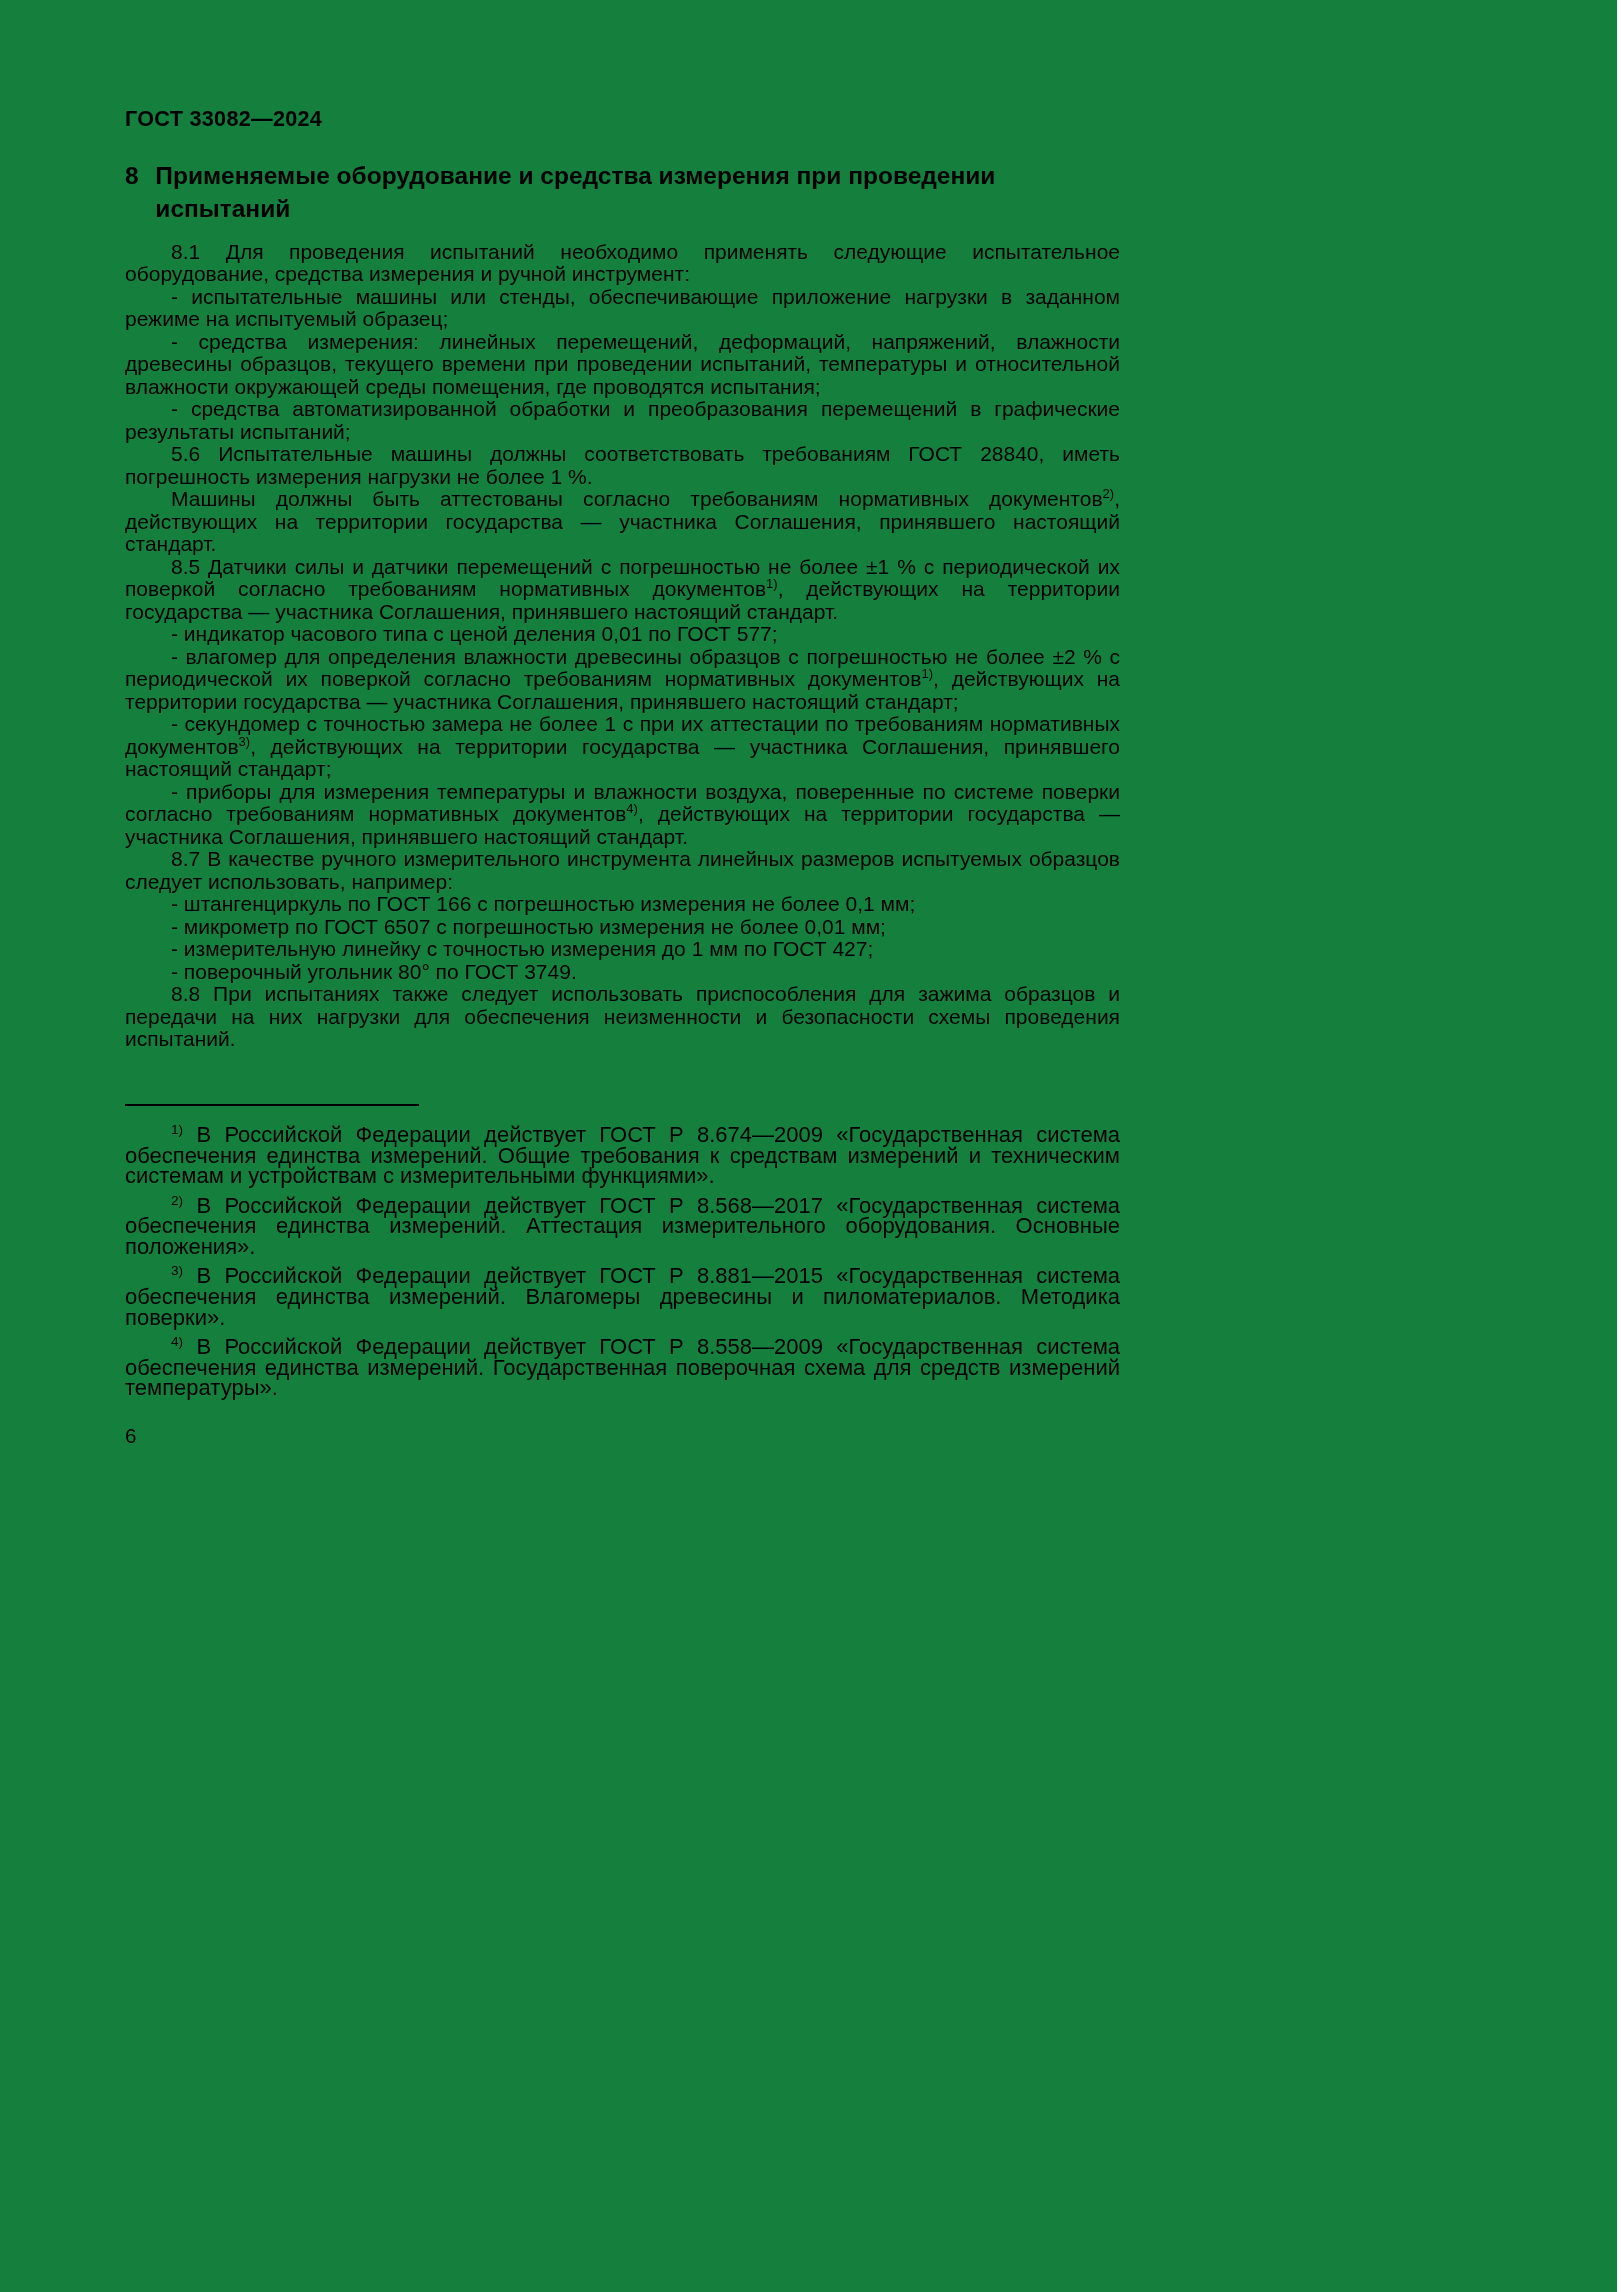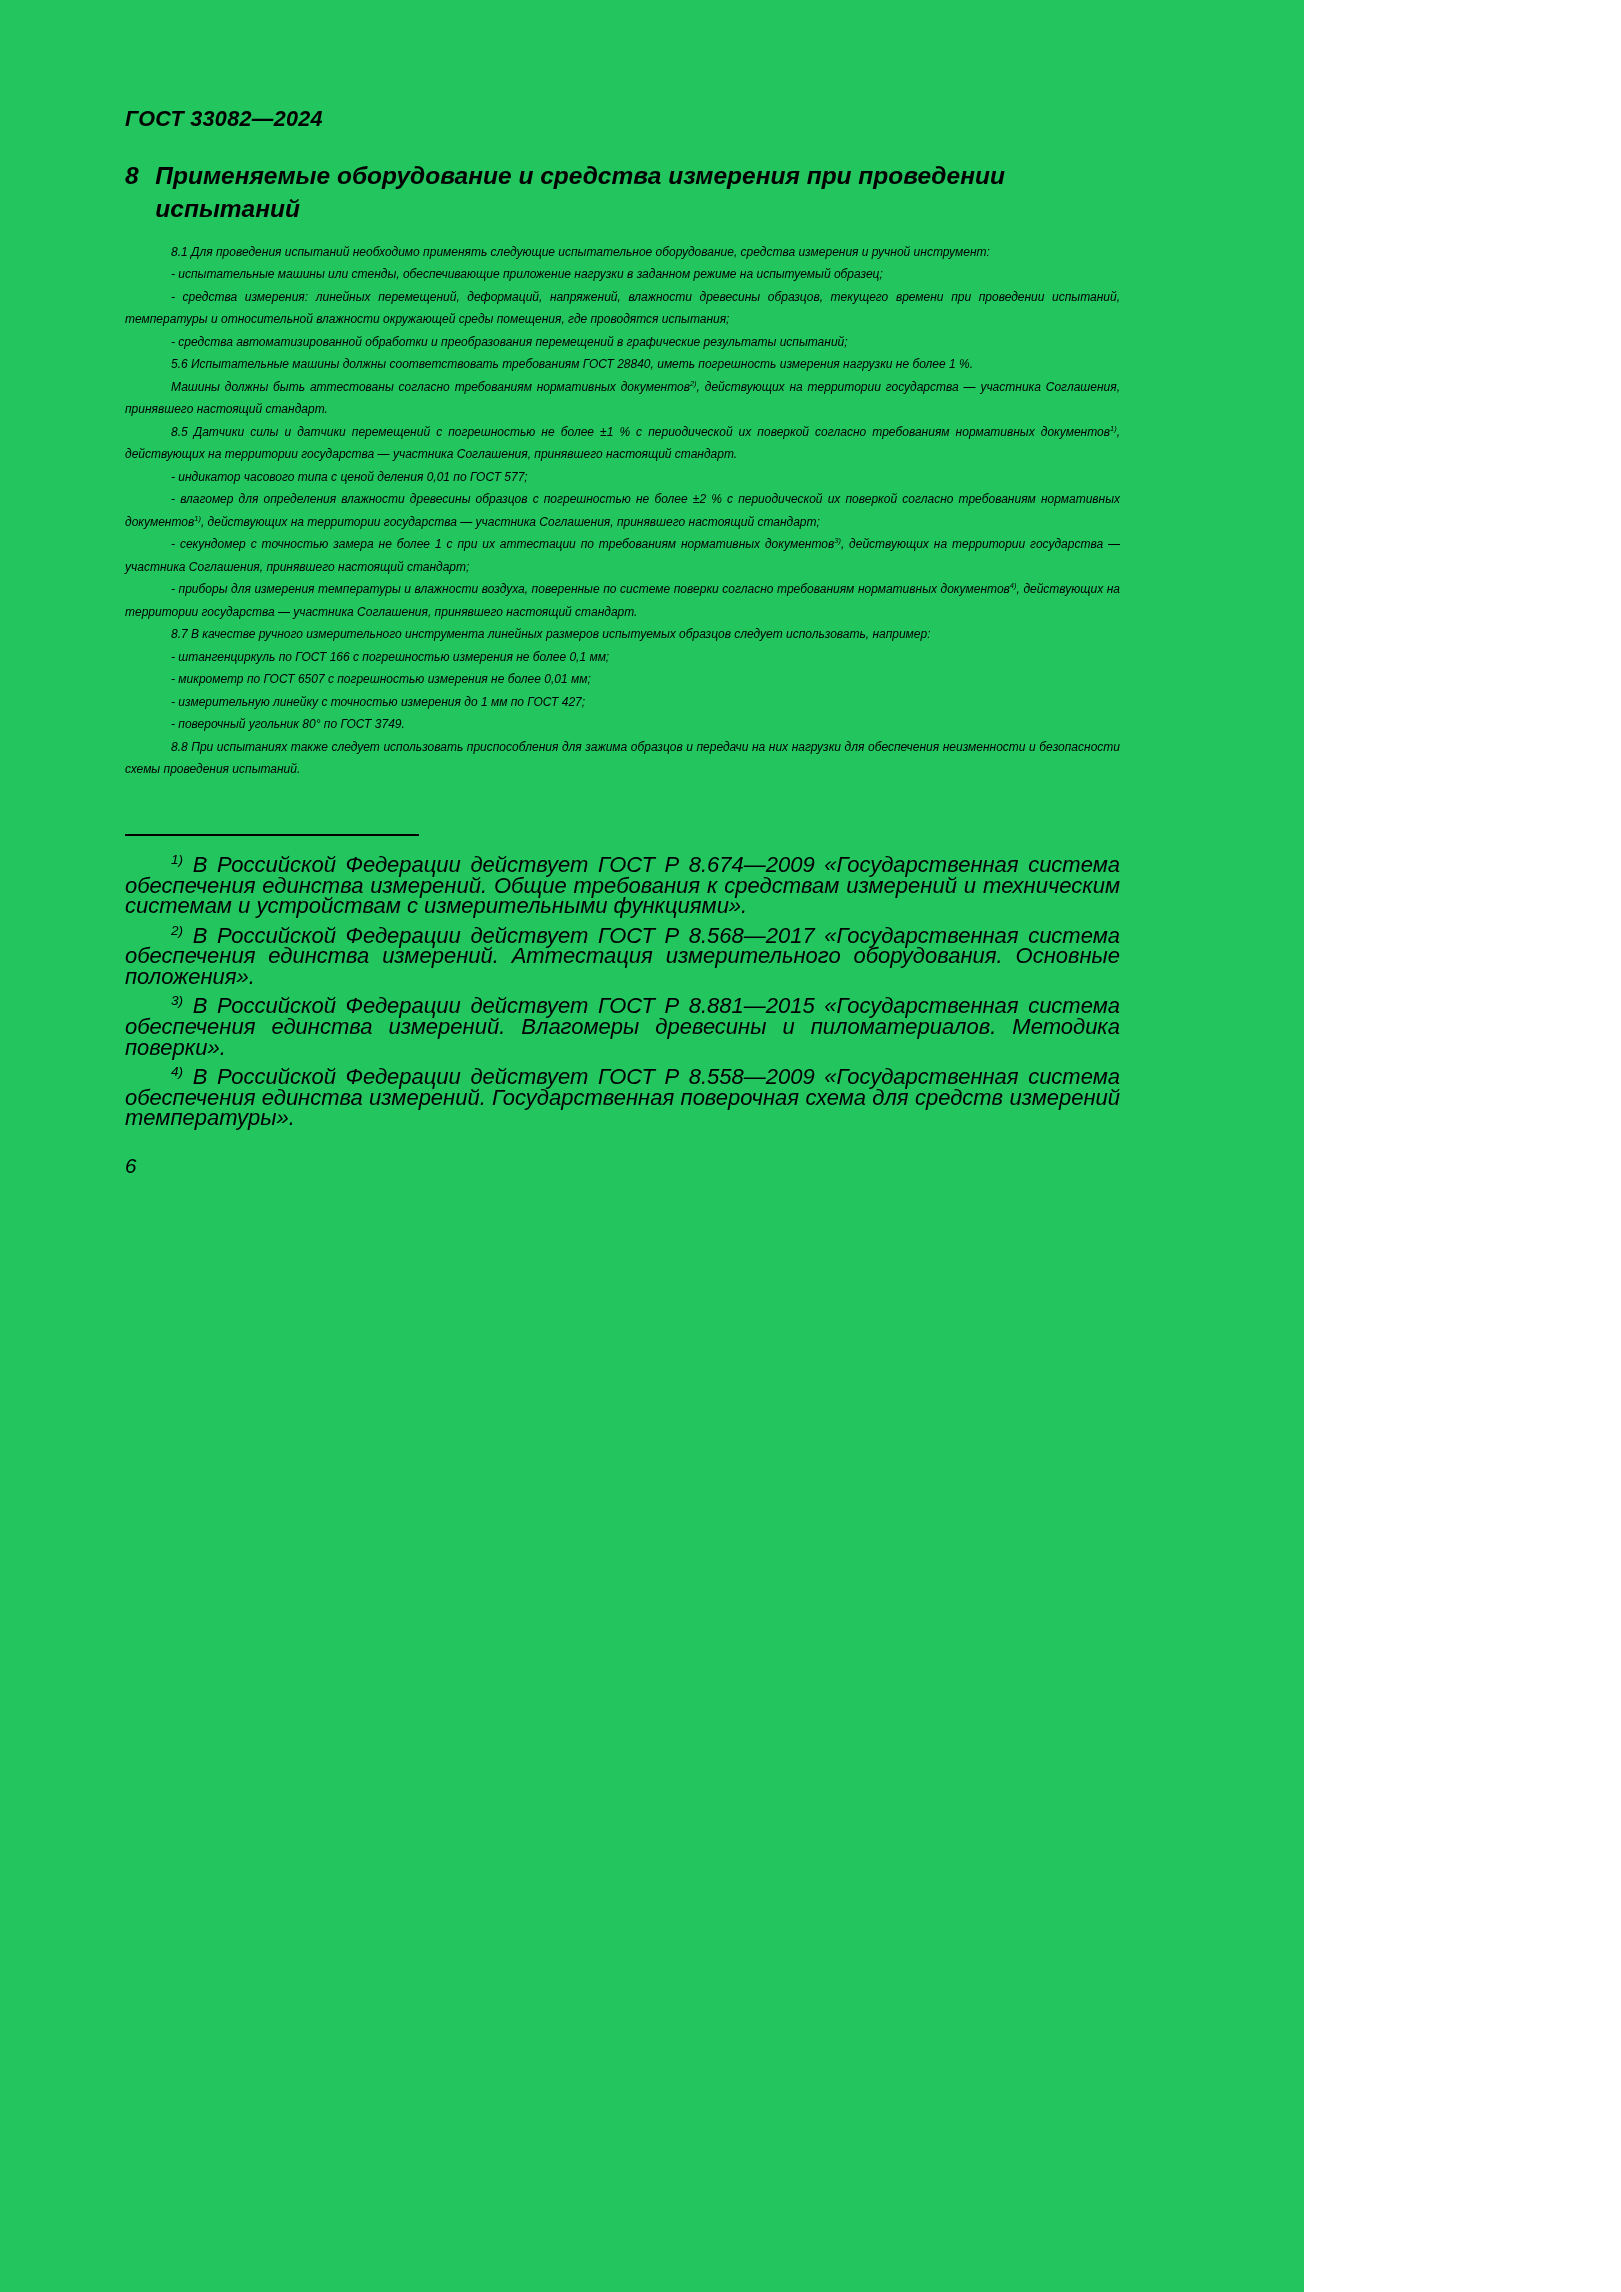--- a/index.html
+++ b/index.html
@@ -1,26 +1,25 @@
 <!DOCTYPE html>
 <html lang="ru"><head>
 <meta charset="utf-8">
 <style>
   * { box-sizing: border-box; }
   html, body { margin: 0; padding: 0; background: #ffffff; }
 
   .page {
     position: relative;
-    width: 1304px;
+    width: 1617px;
     height: 2293px;
-    background: #22c55e;
+    background: #15803d;
     color: #000000;
     font-family: "Liberation Sans", sans-serif;
     overflow: hidden;
-    font-style: italic;
   }
 
   .content {
     position: absolute;
     left: 125px;
     top: 106px;
     width: 995px;
   }
 
   .running-header {
@@ -37,21 +36,21 @@
     font-size: 24.5px;
     font-weight: bold;
     line-height: 33px;
   }
   .section-heading .sec-num { flex: none; }
 
   .body-text { margin-top: 15.7px; }
 
   .para {
     margin: 0;
-    font-size: 12px;
+    font-size: 21px;
     line-height: 22.5px;
     text-align: justify;
     text-indent: 46px;
   }
 
   sup {
     font-size: 0.62em;
     line-height: 0;
     vertical-align: super;
   }

